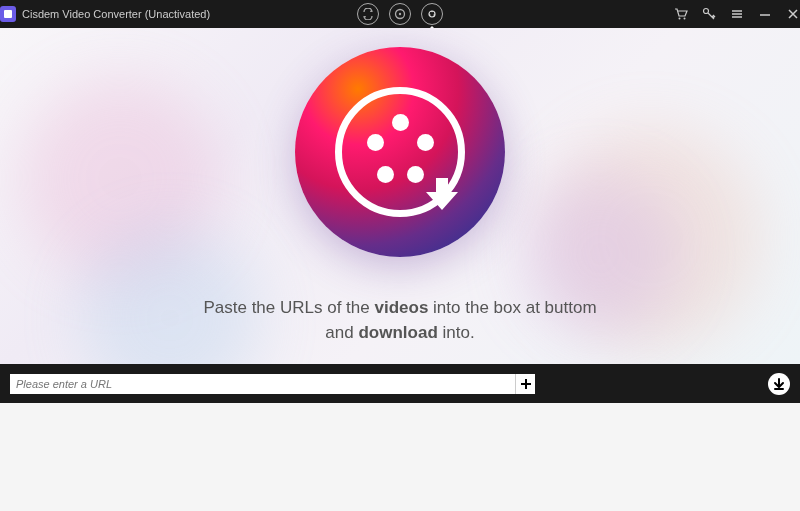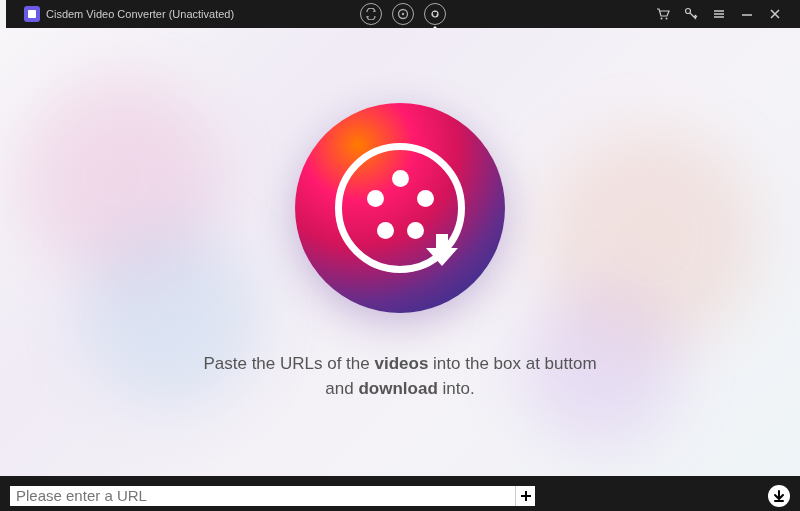--- a/index.html
+++ b/index.html
@@ -8,23 +8,22 @@
   height: 511px;
   font-family: Arial, sans-serif;
   background: #f5f5f5;
   overflow: hidden;
 }
 .titlebar {
   height: 28px;
   background: #1a1a1a;
   display: flex;
   align-items: center;
-  padding: 0 18px;
-  position: relative;
-  margin-left: 6px;
+  padding: 0 0;
+  position: relative;
 }
 .app-icon {
   width: 16px;
   height: 16px;
   background: #6b5ce7;
   border-radius: 3px;
   margin-right: 6px;
   display: flex;
   align-items: center;
   justify-content: center;
@@ -80,21 +79,21 @@
   align-items: center;
 }
 .tr-icon {
   color: #ccc;
   cursor: pointer;
   display: flex;
   align-items: center;
   justify-content: center;
 }
 .main {
-  height: 448px;
+  height: 336px;
   background: linear-gradient(135deg, #f8f6f9 0%, #f0ebf5 30%, #f5f2f7 60%, #eef4f7 100%);
   position: relative;
   display: flex;
   flex-direction: column;
   align-items: center;
   justify-content: center;
   overflow: hidden;
 }
 .watercolor {
   position: absolute;
@@ -183,22 +182,23 @@
 .url-field {
   display: flex;
   align-items: center;
   flex: 0 0 auto;
 }
 .url-input {
   width: 505px;
   height: 20px;
   border: none;
   padding: 0 6px;
-  font-size: 15px;
+  font-size: 11px;
   color: #666;
+  font-style: italic;
   background: #fff;
 }
 .add-btn {
   width: 20px;
   height: 20px;
   background: #fff;
   border-left: 1px solid #ccc;
   display: flex;
   align-items: center;
   justify-content: center;

